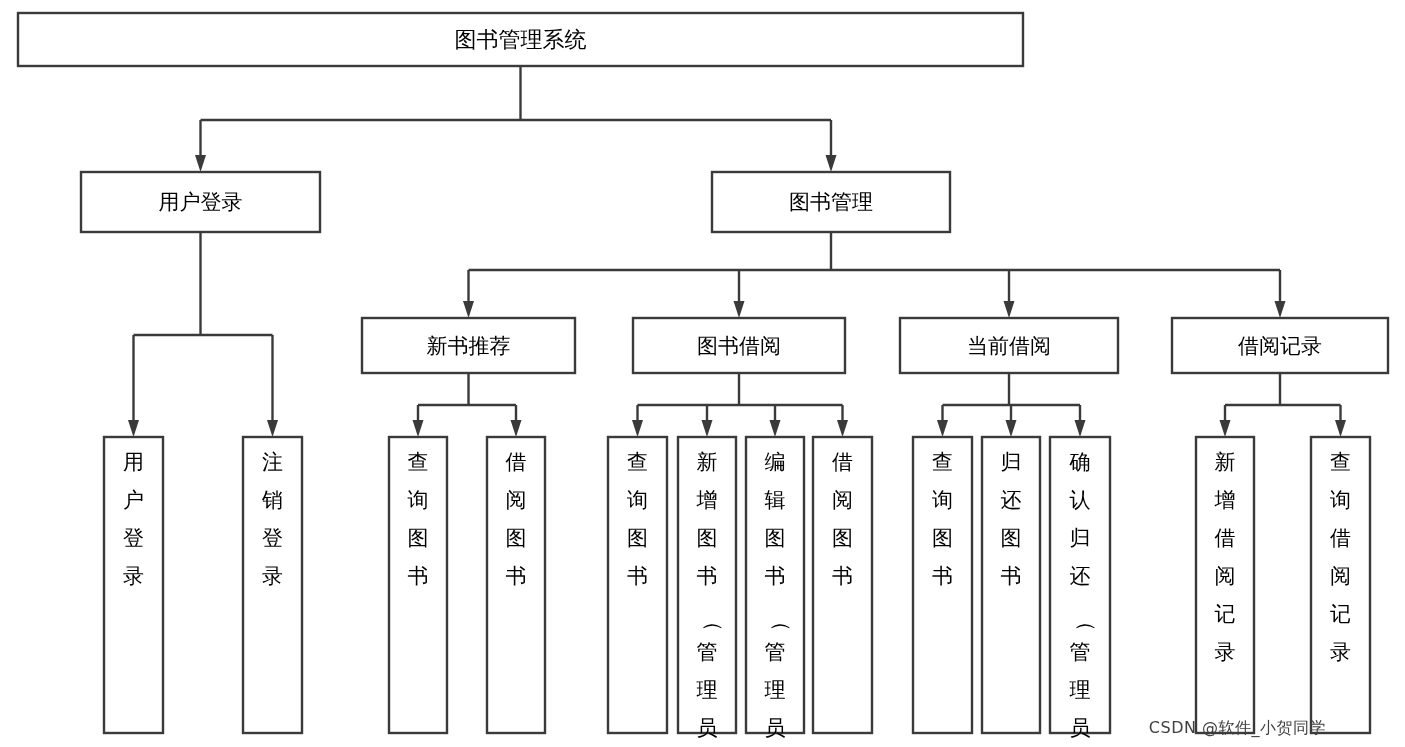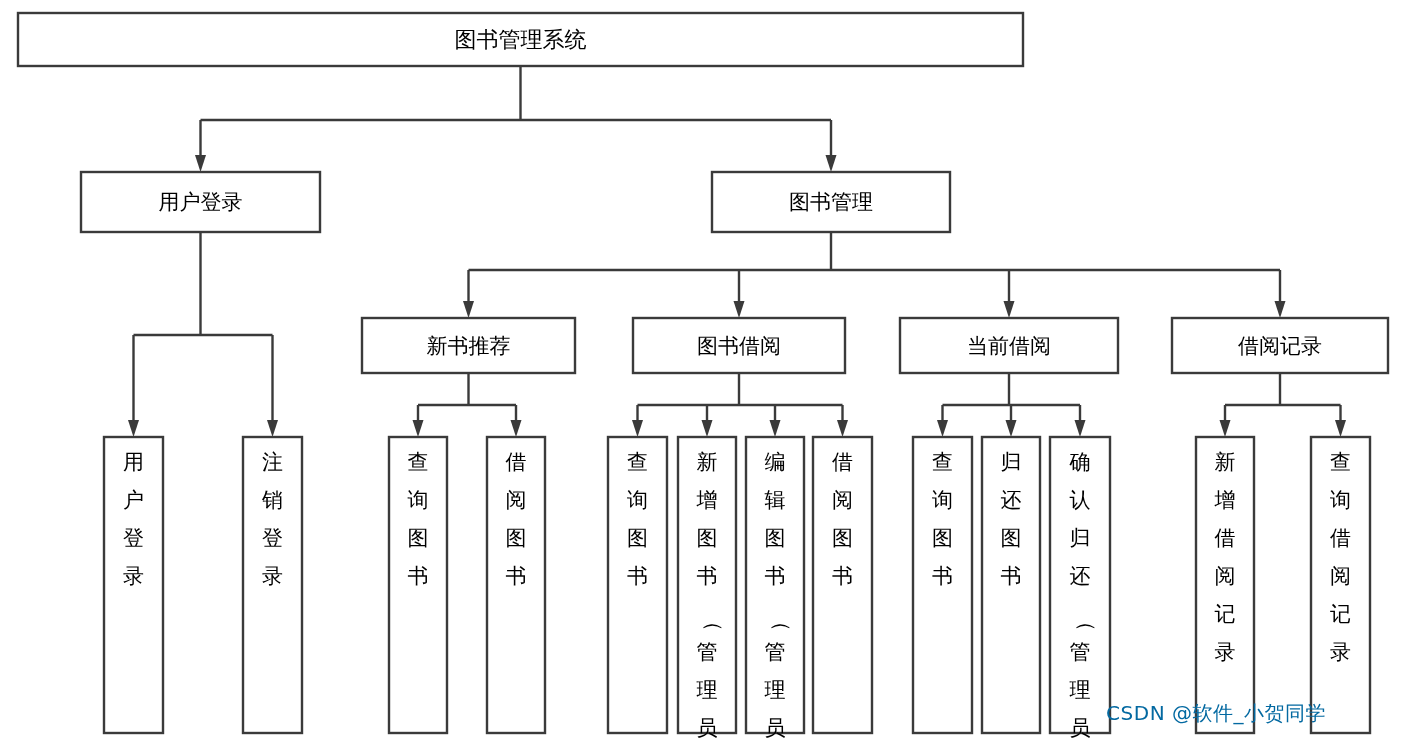--- a/index.html
+++ b/index.html
@@ -55,23 +55,23 @@
     fill: none;
     stroke-linecap: butt;
   }
   .arrow-head {
     fill: #3a3a3a;
     stroke: none;
   }
   .watermark {
     position: absolute;
     right: 8px;
-    bottom: 20px;
-    color: #0369a1;
-    font-size: 20px;
+    bottom: 8px;
+    color: #404040;
+    font-size: 16px;
     font-family: "DejaVu Sans", "Liberation Sans", sans-serif;
     white-space: nowrap;
     letter-spacing: 0.5px;
     user-select: none;
   }
 </style>
 </head>
 <body>
 
 <div id="diagram-root">

